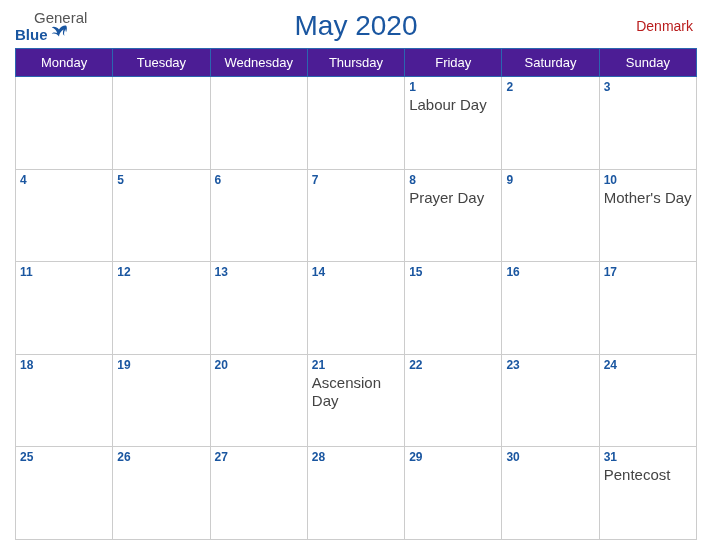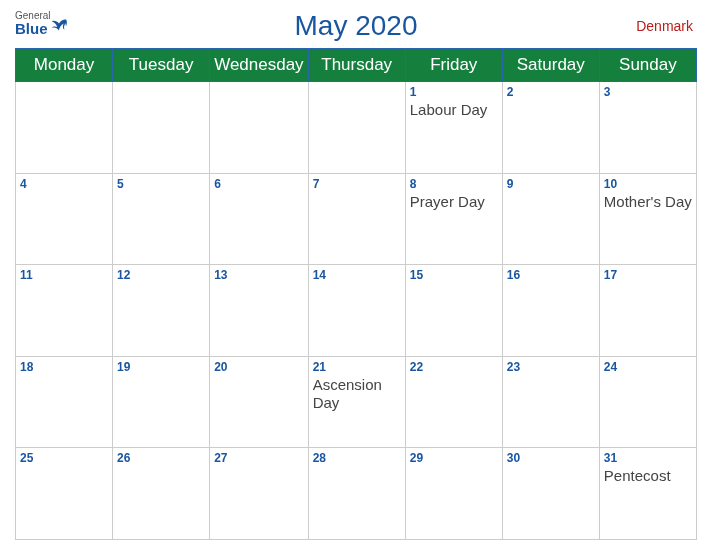--- a/index.html
+++ b/index.html
@@ -26,23 +26,24 @@
     }
     .logo {
       position: absolute;
       left: 0;
       top: 0;
       display: flex;
       flex-direction: column;
       align-items: flex-start;
     }
     .logo-general {
-      font-size: 10px;
+      font-size: 15px;
       color: #555;
       line-height: 1.1;
+      margin-left: 19px;
     }
     .logo-blue {
       font-size: 15px;
       font-weight: bold;
       color: #1a56a0;
       line-height: 1.1;
     }
     .title {
       font-size: 28px;
       color: #1a56a0;
@@ -54,25 +55,25 @@
       right: 4px;
       font-size: 14px;
       color: #b91c1c;
     }
     .calendar-table {
       width: 100%;
       border-collapse: collapse;
       flex: 1;
     }
     .calendar-table th {
-      background-color: #15803d;
+      background-color: #4c1d95;
       color: white;
       text-align: center;
       padding: 6px 4px;
-      font-size: 17px;
+      font-size: 13px;
       font-weight: normal;
       border: 1px solid #2a66b0;
     }
     .calendar-table td {
       border: 1px solid #ccc;
       vertical-align: top;
       width: calc(100% / 7);
       height: 72px;
       padding: 3px 4px;
       position: relative;

